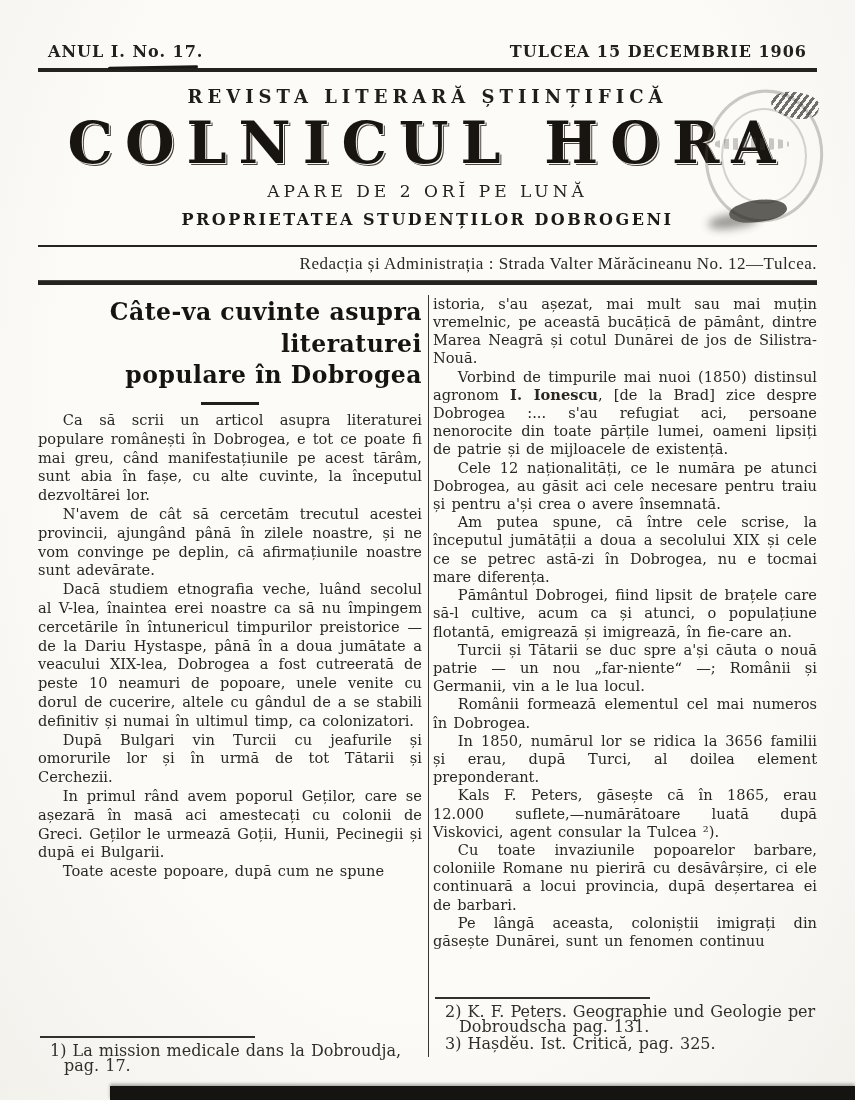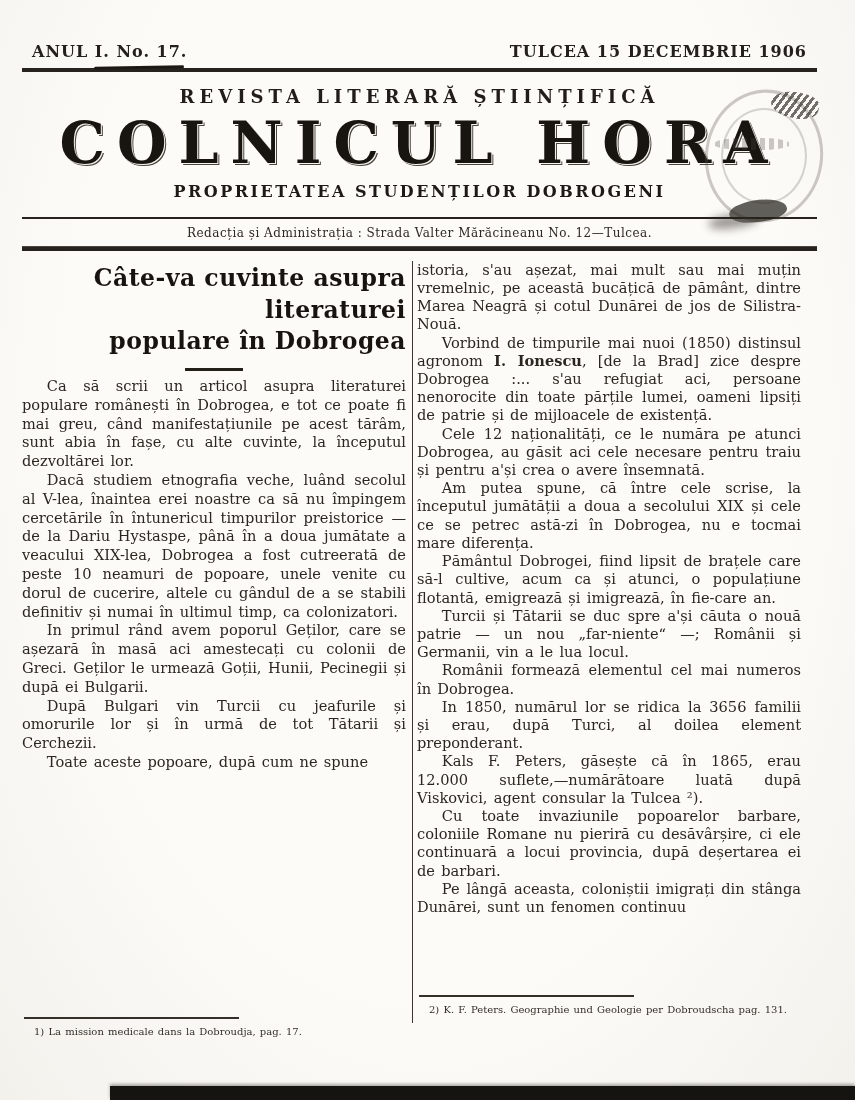--- a/index.html
+++ b/index.html
@@ -5,21 +5,21 @@
   html,body{margin:0;padding:0;background:#e9e8e4;}
   .page{
     position:relative;
     width:855px;height:1100px;
     margin:0 auto;
     background:radial-gradient(ellipse at 50% 38%, #fcfbf8 60%, #f3f1ec 100%);
     font-family:"DejaVu Serif","Liberation Serif",serif;
     color:#2a2620;
     overflow:hidden;
     box-sizing:border-box;
-    padding:42px 38px 0 22px;
+    padding:42px 38px 0 38px;
   }
   
   .topline{display:flex;justify-content:space-between;align-items:baseline;
     padding:0 10px 0 10px;font-size:16px;font-weight:bold;letter-spacing:1px;color:#24211c;}
   .rule{background:#26231e;}
   .rule.thick{height:4px;margin-top:7px;position:relative;}
   .rule.thick::after{content:"";position:absolute;left:9%;top:-2px;width:90px;height:3px;
     background:#1c1915;transform:rotate(-1deg);border-radius:2px;}
   
   .masthead{text-align:center;position:relative;margin-top:14px;}
@@ -37,58 +37,59 @@
   .stamp .blob1{position:absolute;right:4px;top:0px;width:48px;height:26px;border-radius:60% 40% 50% 50%;
     background:repeating-linear-gradient(115deg, rgba(40,36,30,.65) 0 3px, rgba(40,36,30,0) 3px 6px);
     transform:rotate(12deg);}
   .stamp .blob2{position:absolute;left:24px;bottom:-2px;width:58px;height:22px;border-radius:50% 60% 45% 55%;
     background:rgba(38,34,28,.72);transform:rotate(-9deg);
     box-shadow:-26px 6px 8px -4px rgba(38,34,28,.45);}
   .stamp .blob3{position:absolute;left:10px;top:46px;width:74px;height:12px;border-radius:40%;
     background:repeating-linear-gradient(90deg, rgba(70,64,56,.28) 0 5px, rgba(70,64,56,0) 5px 9px);}
   
   .rule.thin{height:2px;margin-top:16px;}
-  .address{text-align:center;font-size:12px;letter-spacing:.5px;color:#2c2822;padding:7px 0 6px 0;}
+  .address{text-align:right;font-size:17px;letter-spacing:.5px;color:#2c2822;padding:7px 0 6px 0;font-family:Liberation Serif, serif;}
   .rule.mid{height:4px;border-top:1px solid #4a453d;}
   
   .columns{display:flex;align-items:flex-start;margin-top:8px;}
   .col{width:384px;box-sizing:border-box;display:flex;flex-direction:column;}
   .col.left{height:782px;}
   .col.right{height:760px;padding-top:2px;}
   .col-divider{width:1px;background:#3a352d;height:762px;margin:2px 4px 0 6px;}
   .art-title{margin:4px 0 0 0;text-align:right;font-size:23.5px;line-height:1.35;
     font-weight:bold;letter-spacing:.5px;color:#17140f;}
   .title-rule{width:58px;height:3px;background:#221f19;margin:10px auto 6px auto;}
   .paras p{margin:0;font-size:14.6px;line-height:18.8px;text-align:justify;
     text-indent:1.7em;word-spacing:1.6px;color:#2b2720;}
   .paras p.noindent{text-indent:0;}
   .col.right .paras p{line-height:18.2px;}
   .footnotes{margin-top:auto;}
   .fn-rule{width:215px;height:2px;background:#33302a;margin:6px 0 5px 2px;}
-  .fn-list p{margin:0 0 2px 0;font-size:10px;line-height:15px;color:#332f28;
+  .fn-list p{margin:0 0 2px 0;font-size:16px;line-height:15px;color:#332f28;
     padding-left:26px;text-indent:-14px;text-align:left;word-spacing:1px;}
   
   .bottom-bar{position:absolute;left:110px;right:0;bottom:0;height:14px;background:#161411;
     box-shadow:0 -2px 3px rgba(22,20,17,.35);}
 </style>
 </head>
 <body>
 
 <div class="page">
 
   <header class="topline">
     <span>ANUL I. No. 17.</span>
     <span>TULCEA 15 DECEMBRIE 1906</span>
   </header>
 
   <div class="rule thick"></div>
 
   <section class="masthead">
     <div class="m-sub">REVISTA LITERARĂ ȘTIINȚIFICĂ</div>
     <h1 class="m-title">COLNICUL HORA</h1>
+    <div class="m-freq">APARE DE 2 ORĬ PE LUNĂ</div>
     <div class="m-owner">PROPRIETATEA STUDENȚILOR DOBROGENI</div>
     <div class="stamp">
       <div class="ring-outer"></div>
       <div class="ring-inner"></div>
       <div class="blob1"></div>
       <div class="blob2"></div>
       <div class="blob3"></div>
     </div>
   </section>
 
@@ -99,23 +100,24 @@
   <main class="columns">
 
     <div class="col left">
       <h2 class="art-title">
         <span>Câte-va cuvinte asupra literaturei</span><br>
         <span>populare în Dobrogea</span>
       </h2>
       <div class="title-rule"></div>
       <div class="paras">
           <p>Ca să scrii un articol asupra literaturei populare românești în Dobrogea, e tot ce poate fi mai greu, când manifestațiunile pe acest tărâm, sunt abia în fașe, cu alte cuvinte, la începutul dezvoltărei lor.</p>
+          <p>N'avem de cât să cercetăm trecutul acestei provincii, ajungând până în zilele noastre, și ne vom convinge pe deplin, că afirmațiunile noastre sunt adevărate.</p>
           <p>Dacă studiem etnografia veche, luând secolul al V-lea, înaintea erei noastre ca să nu împingem cercetările în întunericul timpurilor preistorice — de la Dariu Hystaspe, până în a doua jumătate a veacului XIX-lea, Dobrogea a fost cutreerată de peste 10 neamuri de popoare, unele venite cu dorul de cucerire, altele cu gândul de a se stabili definitiv și numai în ultimul timp, ca colonizatori.</p>
+          <p>După Bulgari vin Turcii cu jeafurile și omorurile lor și în urmă de tot Tătarii și Cerchezii.</p>
           <p>In primul rând avem poporul Geților, care se așezară în masă aci amestecați cu colonii de Greci. Geților le urmează Goții, Hunii, Pecinegii și după ei Bulgarii.</p>
-          <p>După Bulgari vin Turcii cu jeafurile și omorurile lor și în urmă de tot Tătarii și Cerchezii.</p>
           <p>Toate aceste popoare, după cum ne spune</p>
         </div>
       <div class="footnotes">
         <div class="fn-rule"></div>
         <div class="fn-list">
             <p>1) La mission medicale dans la Dobroudja, pag. 17.</p>
           </div>
       </div>
     </div>
 
@@ -126,26 +128,27 @@
           <p class="noindent">istoria, s'au așezat, mai mult sau mai muțin vremelnic, pe această bucățică de pământ, dintre Marea Neagră și cotul Dunărei de jos de Silistra-Nouă.</p>
           <p>Vorbind de timpurile mai nuoi (1850) distinsul agronom <b>I. Ionescu</b>, [de la Brad] zice despre Dobrogea :... s'au refugiat aci, persoane nenorocite din toate părțile lumei, oameni lipsiți de patrie și de mijloacele de existență.</p>
           <p>Cele 12 naționalități, ce le număra pe atunci Dobrogea, au găsit aci cele necesare pentru traiu și pentru a'și crea o avere însemnată.</p>
           <p>Am putea spune, că între cele scrise, la începutul jumătății a doua a secolului XIX și cele ce se petrec astă-zi în Dobrogea, nu e tocmai mare diferența.</p>
           <p>Pământul Dobrogei, fiind lipsit de brațele care să-l cultive, acum ca și atunci, o populațiune flotantă, emigrează și imigrează, în fie-care an.</p>
           <p>Turcii și Tătarii se duc spre a'și căuta o nouă patrie — un nou „far-niente“ —; Românii și Germanii, vin a le lua locul.</p>
           <p>Românii formează elementul cel mai numeros în Dobrogea.</p>
           <p>In 1850, numărul lor se ridica la 3656 familii și erau, după Turci, al doilea element preponderant.</p>
           <p>Kals F. Peters, găsește că în 1865, erau 12.000 suflete,—numărătoare luată după Viskovici, agent consular la Tulcea ²).</p>
           <p>Cu toate invaziunile popoarelor barbare, coloniile Romane nu pieriră cu desăvârșire, ci ele continuară a locui provincia, după deșertarea ei de barbari.</p>
-          <p>Pe lângă aceasta, coloniștii imigrați din stânga Dunărei, sunt un fenomen continuu</p>
+          <p>Pe lângă aceasta, coloniștii imigrați din găsește Dunărei, sunt un fenomen continuu</p>
         </div>
       <div class="footnotes">
         <div class="fn-rule"></div>
         <div class="fn-list">
             <p>2) K. F. Peters. Geographie und Geologie per Dobroudscha pag. 131.</p>
+            <p>3) Hașdĕu. Ist. Critică, pag. 325.</p>
           </div>
       </div>
     </div>
 
   </main>
 
   <div class="bottom-bar"></div>
 </div>
 
 </body></html>

